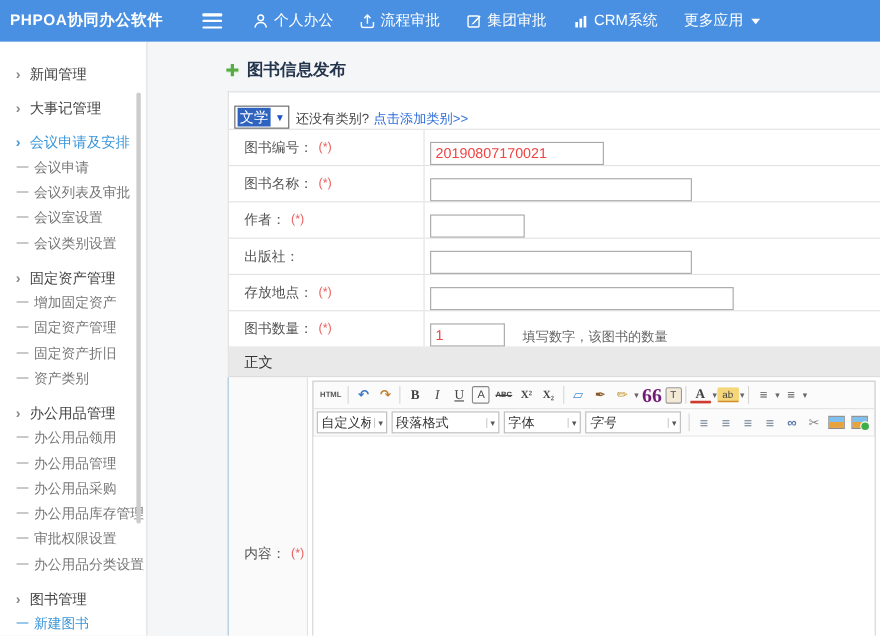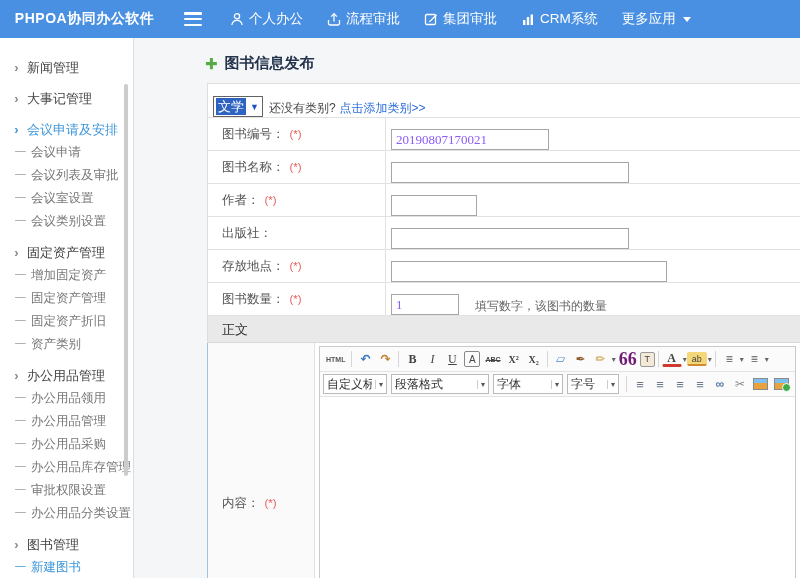--- a/index.html
+++ b/index.html
@@ -1,21 +1,21 @@
 <!DOCTYPE html>
 <html><head>
 <meta charset="utf-8">
 <style>
   * { margin:0; padding:0; box-sizing:border-box; }
   html,body { width:800px; height:578px; overflow:hidden; }
   body { font-family:"Liberation Sans","DejaVu Sans",sans-serif; background:#f5f6f7; }
   .app { position:relative; width:800px; height:578px; overflow:hidden; background:#f5f6f7; }
 
   
-  .topbar { position:absolute; top:0; left:0; width:800px; height:38px; background:#4a90e2; display:flex; align-items:center; color:#fff;text-align:center; }
+  .topbar { position:absolute; top:0; left:0; width:800px; height:38px; background:#4a90e2; display:flex; align-items:center; color:#fff; }
   .logo { width:160px; padding-left:9px; font-size:14px; font-weight:bold; letter-spacing:.5px; }
   .hamburger { width:20px; height:14px; margin:0 0 0 24px; display:flex; flex-direction:column; justify-content:space-between; cursor:pointer; }
   .hamburger i { display:block; height:2.5px; width:18px; background:#fff; border-radius:1px; }
   .topnav { display:flex; align-items:center; margin-left:26px; gap:24px; }
   .topnav .titem { display:flex; align-items:center; gap:5px; font-size:13.5px; cursor:pointer; white-space:nowrap; }
   .topnav svg { display:block; }
   .caret-down { width:0; height:0; border-left:4.5px solid transparent; border-right:4.5px solid transparent; border-top:5px solid #fff; margin-left:2px; }
 
   
   .sidebar { position:absolute; top:38px; left:0; width:134px; height:540px; background:#fff; border-right:1px solid #ddd; padding-top:10px; overflow:hidden; }
@@ -31,21 +31,21 @@
   .page-title { position:absolute; top:16px; left:70px; display:flex; align-items:center; gap:7px; }
   .plus-ico { color:#57ac46; font-size:15px; font-weight:bold; text-shadow:0 1px 0 #cfe8c8; }
   .page-title h1 { font-size:15px; font-weight:bold; color:#24344d; }
 
   
   .ftable { position:absolute; top:45px; left:72px; width:593px; background:#fff; border-top:1px solid #ddd; border-left:1px solid #ddd; }
   .frow { display:flex; border-bottom:1px solid #e2e2e2; height:33px; }
   .flabel { width:178px; border-right:1px solid #e2e2e2; display:flex; align-items:center; padding-left:14px; font-size:12.5px; color:#555; }
   .req { color:#e8615f; margin-left:5px; font-size:11.5px; }
   .fval { flex:1; display:flex; align-items:flex-end; padding-left:5px; gap:6px; }
-  .inp { border:1px solid #a6a6a6; height:21px; font-size:13px; font-family:Liberation Serif, serif; padding:0 4px; color:#8b5cf6; background:#fff; }
+  .inp { border:1px solid #a6a6a6; height:21px; font-size:13px; font-family:Liberation Sans, sans-serif; padding:0 4px; color:#ef4444; background:#fff; }
   .w155{width:158px;} .w238{width:238px;} .w85{width:86px;} .w275{width:276px;} .w68{width:68px;}
   .hint { font-size:12px; color:#666; }
   .linktext { font-size:12px; color:#2b6cd9; cursor:pointer; }
   .muted { font-size:12px; color:#444; }
   .catselect { display:inline-flex; align-items:center; border:1px solid #636363; background:#fff; height:21px; padding:0 3px 0 2px; cursor:pointer; }
   .catselect .sel { background:#2f63c0; color:#fff; font-size:13px; padding:0 2px; line-height:17px; }
   .catselect .arr { color:#1d52c4; font-size:9px; margin-left:4px; }
 
   .section-bar { height:27px; background:#e9e9e9; border-bottom:1px solid #d9d9d9; font-size:13px; color:#333; line-height:27px; padding-left:14px; }
 
@@ -75,21 +75,21 @@
   .c-paste { border:1px solid #999 !important; font-size:9px; min-width:15px; height:15px; background:#f3e9d7; }
   .c-fontcolor { font-family:"Liberation Serif",serif; font-weight:bold; border-bottom:3px solid #cf3a2f !important; height:15px; }
   .c-highlight { font-size:9px; background:#f5d77a; border-bottom:2px solid #cf8b2f !important; height:14px; }
   .c-list { font-size:12px; color:#555; letter-spacing:-1px; }
   .c-align { color:#6b7b8c; font-size:13px; }
   .c-link { color:#5a7ba6; font-weight:bold; }
   .c-unlink { color:#888; }
   .eselect { display:inline-flex; align-items:center; justify-content:space-between; border:1px solid #bbb; background:#fff; height:20px; font-size:12px; color:#333; padding:0 3px; margin-right:4px; cursor:pointer; }
   .eselect .esl { overflow:hidden; white-space:nowrap; }
   .eselect .esa { font-size:8px; color:#555; border-left:1px solid #ccc; padding-left:3px; margin-left:3px; }
-  .w84{width:64px;} .w78{width:98px;} .w70{width:70px;} .w66{width:52px;}
+  .w84{width:64px;} .w78{width:98px;} .w70{width:70px;} .w66{width:87px;font-style:italic;}
   .img-pic { width:15px; height:12px; border:1px solid #8a8a8a; background:linear-gradient(180deg,#7ec0ef 0 45%,#e8a33d 45% 100%); position:relative; }
   .img-pic.upload::after { content:""; position:absolute; right:-3px; bottom:-3px; width:7px; height:7px; border-radius:50%; background:#3fae49; border:1px solid #fff; }
   .editor-body { flex:1; background:#fff; cursor:text; }
 </style>
 </head>
 <body>
 
 <div class="app">
 
   <div class="topbar">

